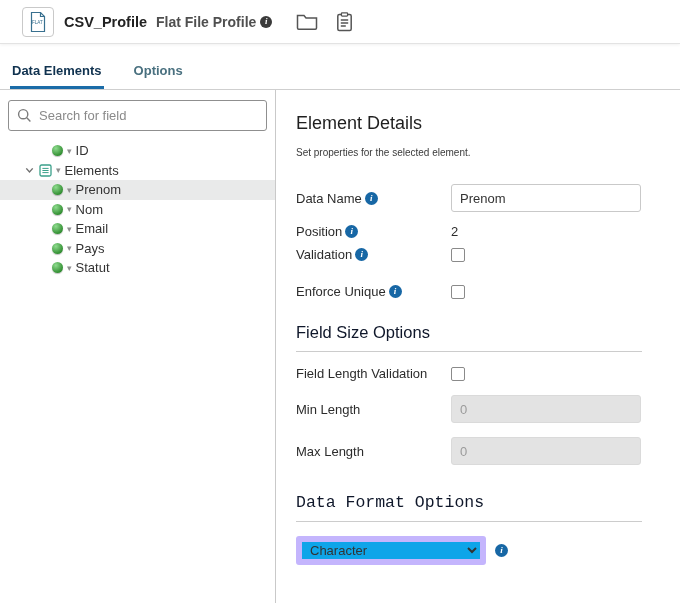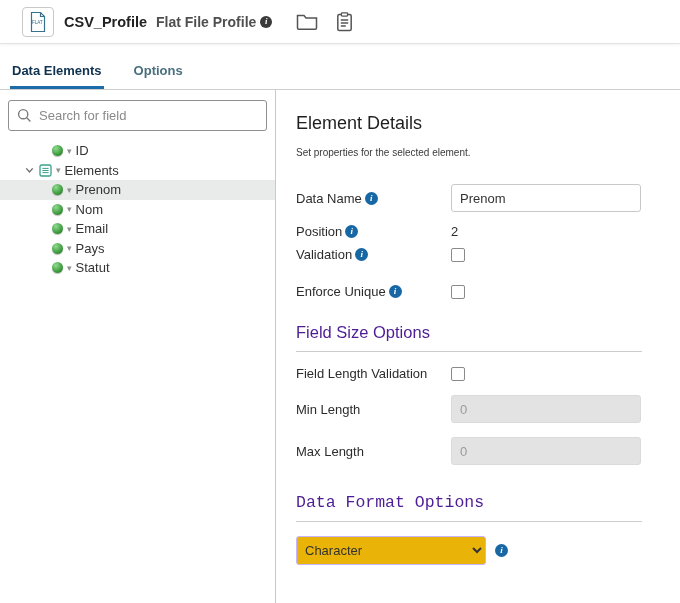--- a/index.html
+++ b/index.html
@@ -149,31 +149,31 @@
     appearance: none; -webkit-appearance: none;
     width: 14px; height: 14px;
     border: 1px solid #8a8a8a;
     border-radius: 2px;
     background: #fff;
     cursor: pointer;
     margin: 0;
   }
   .sel {
     width: 190px; height: 29px;
-    border: 1px solid #c4b5fd;
+    border: 6px solid #c4b5fd;
     border-radius: 3px;
-    background: #eab308;
+    background: #0ea5e9;
     font-size: 13px;
     font-family: "Liberation Sans", sans-serif;
     color: #333;
     padding: 0 4px;
     outline: none;
   }
   .section-head {
-    font-size: 16.5px; color: #4c1d95;
+    font-size: 16.5px; color: #0f172a;
     padding-bottom: 9px;
     border-bottom: 1px solid #cccccc;
   }
 
   .mb12 { margin-bottom: 12px; }
   .mb8  { margin-bottom: 8px; }
   .mb22 { margin-bottom: 22px; }
   .mb24 { margin-bottom: 24px; }
   .mt14 { margin-top: 14px; }
   .mt20 { margin-top: 20px; }

